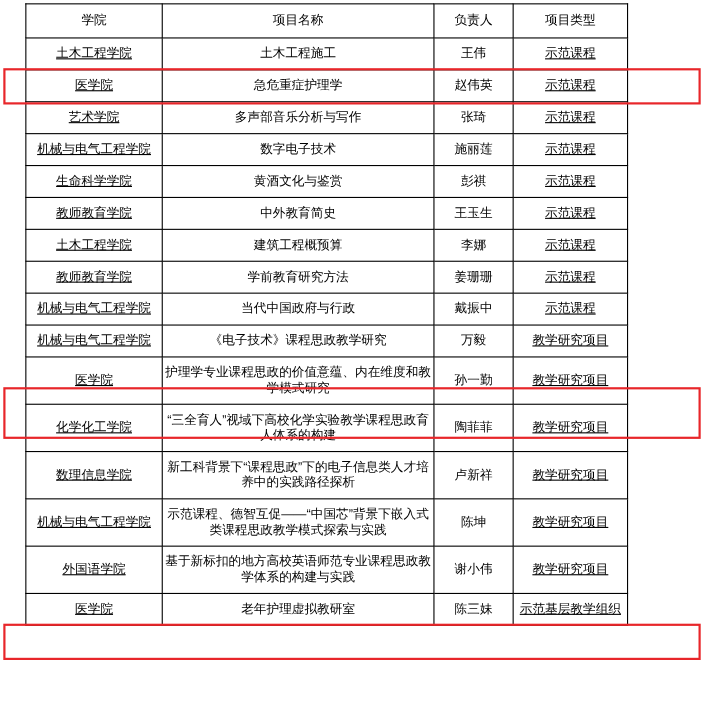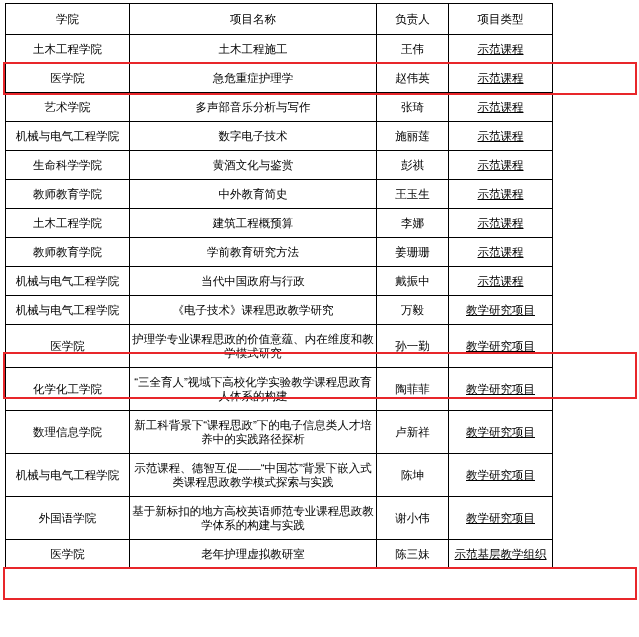--- a/index.html
+++ b/index.html
@@ -16,21 +16,21 @@
   }
   #sheet {
     width: 639px;
     height: 637px;
     position: relative;
     box-sizing: border-box;
   }
   table.grid {
     border-collapse: collapse;
     width: 502px;
-    margin-left: 5px;
+    margin-left: 23px;
     margin-top: 3px;
     table-layout: fixed;
   }
   table.grid td, table.grid th {
     border: 1px solid #000000;
     text-align: center;
     vertical-align: middle;
     font-weight: normal;
     font-size: 11.5px;
     line-height: 1.25;
@@ -49,20 +49,21 @@
   col.c0 { width: 124px; }
   col.c1 { width: 247px; }
   col.c2 { width: 72px; }
   col.c3 { width: 104px; }
 
   td.col-name {
     font-size: 11px;
   }
   td.col-unit {
     font-size: 11.5px;
+    text-decoration: underline;
   }
   td.col-person {
     font-size: 11.5px;
   }
   td.col-type {
     font-size: 11.5px;
     text-decoration: underline;
   }
   tr.tall td {
     height: 38px;

